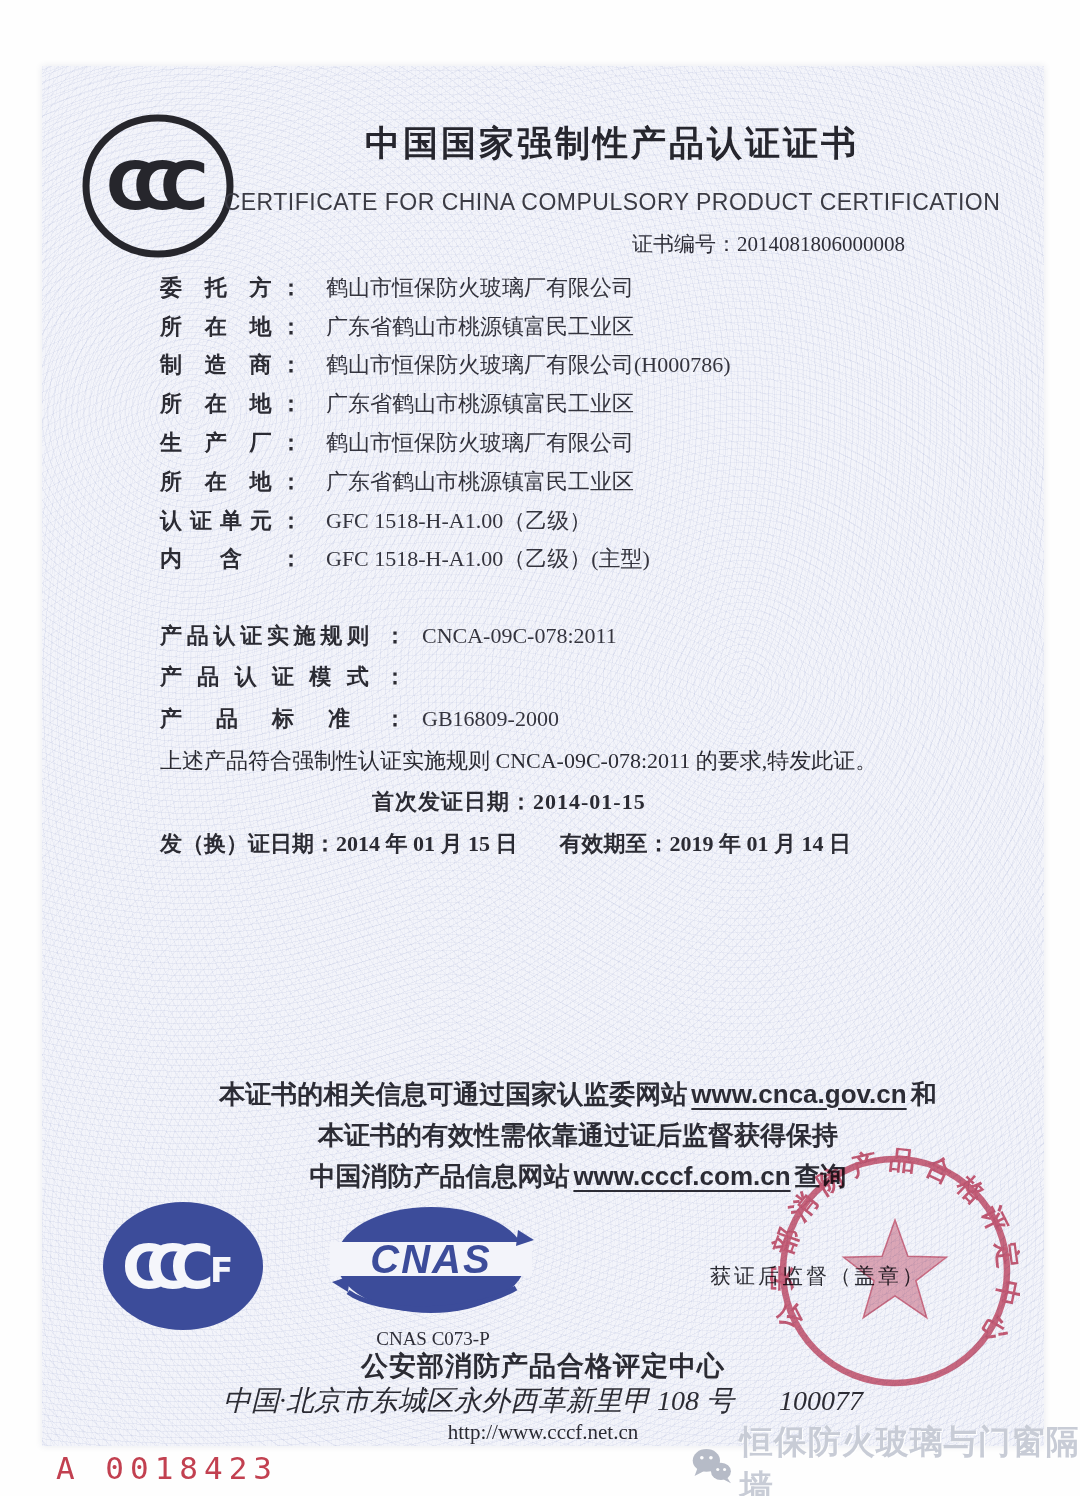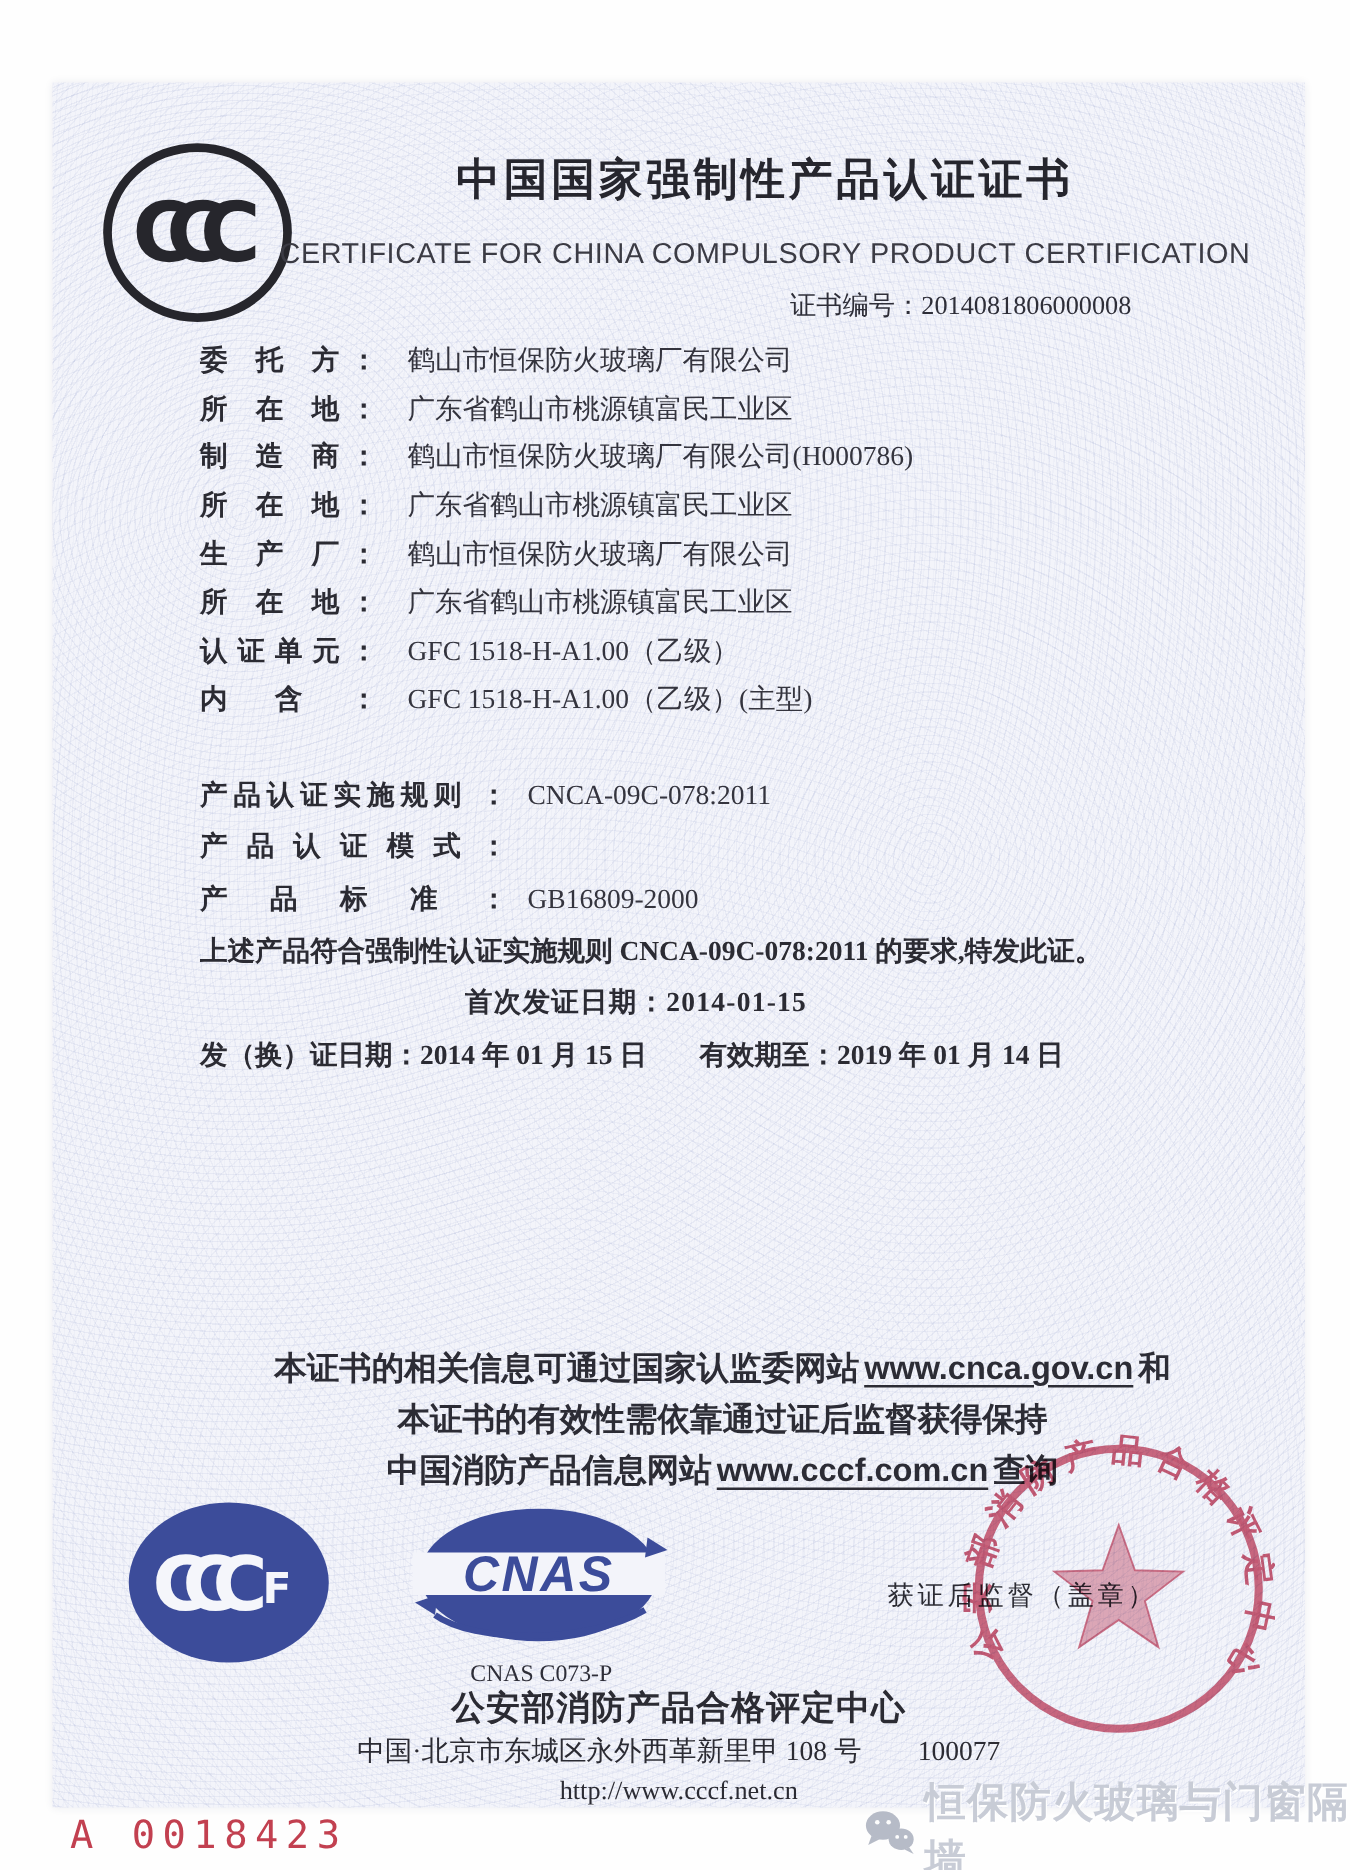--- a/index.html
+++ b/index.html
@@ -23,37 +23,37 @@
   .frow{height:38.8px;display:flex;align-items:flex-end;font-size:22px;}
   .flabel{display:inline-block;width:142px;font-weight:700;text-align:justify;text-align-last:justify;}
   .frow:nth-child(9) .flabel{text-align:right;text-align-last:right;}
   .fvalue{margin-left:24px;color:#34343e;}
   .specs{position:absolute;left:118px;top:549px;width:880px;}
   .srow{height:41.6px;display:flex;align-items:center;font-size:22px;}
   .slabel{display:inline-block;width:246px;font-weight:700;text-align:justify;text-align-last:justify;}
   .svalue{margin-left:16px;color:#34343e;}
   .decl{position:absolute;left:118px;top:674px;width:880px;}
   .drow{height:41.6px;display:flex;align-items:center;font-size:22px;}
-  .statement{font-weight:700;}
+  .statement{font-weight:400;}
   .firstissue{padding-left:212px;font-weight:700;letter-spacing:1px;}
   .issuerow{font-weight:700;}
   .issuerow .valid{margin-left:42px;}
   .validity{position:absolute;left:70px;top:1008px;width:932px;text-align:center;}
   .vrow{height:41px;font-size:26px;font-weight:700;line-height:41px;color:#2c2c35;}
   .vurl{text-decoration:underline;text-underline-offset:5px;margin:0 4px;
         font-family:"Liberation Sans","DejaVu Sans",sans-serif;font-weight:700;}
   .cccf-logo{position:absolute;left:56px;top:1132px;}
   .cnas-block{position:absolute;left:266px;top:1134px;width:250px;text-align:center;}
   .cnas-caption{margin-top:4px;font-size:20px;letter-spacing:4px;color:#2e2e38;}
   .cnas-code{margin-top:2px;font-size:19px;color:#2e2e38;}
   .sign-hint{position:absolute;left:668px;top:1196px;font-size:21px;letter-spacing:3px;z-index:1;color:#2b2b33;}
   .stamp{position:absolute;left:728px;top:1080px;z-index:2;mix-blend-mode:multiply;opacity:.92;}
   .footer{position:absolute;left:0;top:1282px;width:1002px;text-align:center;}
   .org{height:36px;line-height:36px;font-size:27px;font-weight:700;letter-spacing:1px;}
-  .addr{height:33px;line-height:33px;font-size:22px;}
+  .addr{height:33px;line-height:33px;font-size:28px;font-style:italic;}
   .post{margin-left:45px;}
   .site{height:30px;line-height:30px;font-size:21px;}
   .serial{position:absolute;left:56px;top:1450px;z-index:3;font-size:31px;letter-spacing:6px;
         color:#c24050;font-family:"DejaVu Sans Mono","Liberation Mono",monospace;}
   .wm{position:absolute;left:690px;top:1420px;z-index:4;display:flex;align-items:center;gap:6px;}
   .wm-text{font-size:33px;font-weight:700;letter-spacing:1px;color:#c8ccd6;
         text-shadow:1px 1px 0 #ffffff;font-family:"Liberation Sans","DejaVu Sans",sans-serif;}
   .logo-c{font-family:"DejaVu Sans","Liberation Sans",sans-serif;font-weight:700;}
 </style>
 </head>

